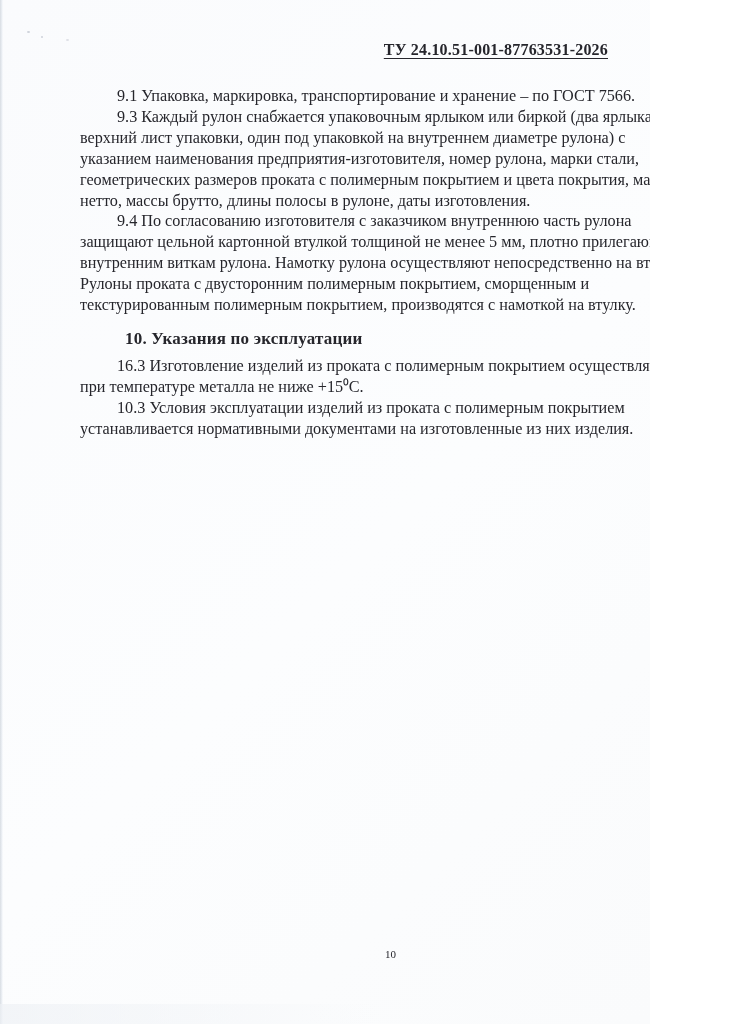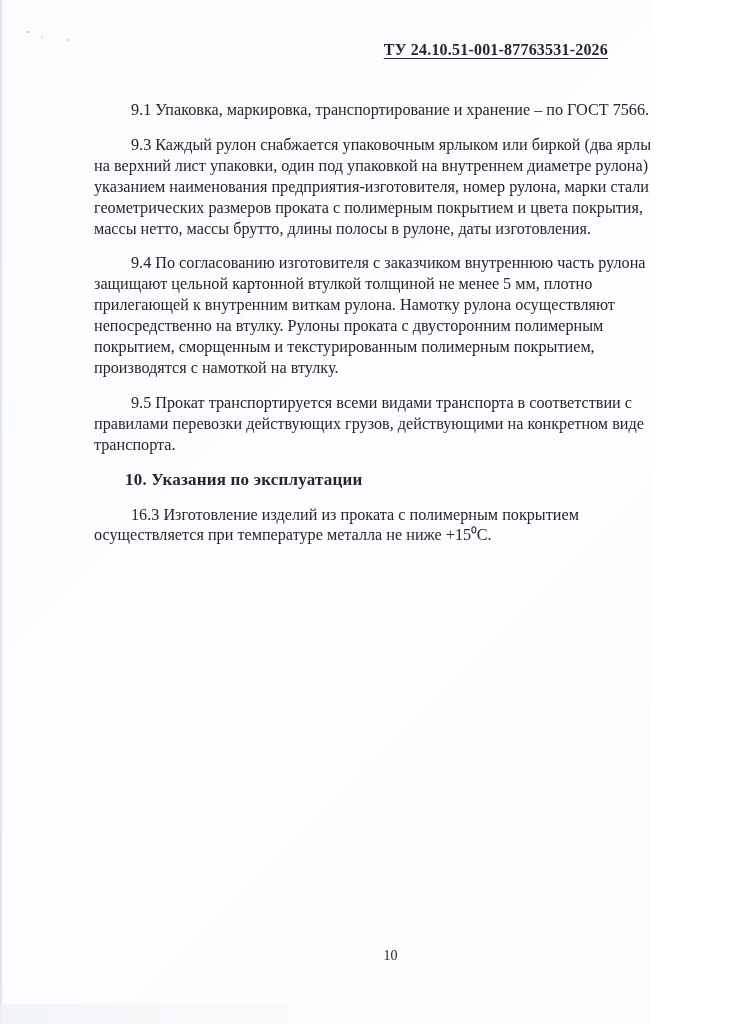--- a/index.html
+++ b/index.html
@@ -55,60 +55,60 @@
   .content {
     position: absolute;
     top: 86px;
     left: 80px;
     width: 616px;
     font-size: 16.2px;
     line-height: 20.9px;
     text-align: left;
   }
   .content p {
-    margin: 14px;
+    margin: 0;
     text-indent: 37px;
   }
   .section-heading {
     margin: 13px 0 6px 0;
     font-size: 17px;
     font-weight: 700;
     text-indent: 45px;
     letter-spacing: 0.2px;
   }
   .page-number {
     position: absolute;
     top: 948px;
     left: 0;
     width: 729px;
     padding-left: 52px;
     box-sizing: border-box;
     text-align: center;
-    font-size: 14px;
+    font-size: 11px;
   }
 </style>
 </head>
 <body>
 
 <div class="page">
 
   <div class="edge-left"></div>
   <div class="edge-bottom"></div>
   <div class="speck s1"></div>
   <div class="speck s2"></div>
   <div class="speck s3"></div>
 
   <div class="doc-header">ТУ 24.10.51-001-87763531-2026</div>
 
   <div class="content">
     <p>9.1 Упаковка, маркировка, транспортирование и хранение – по ГОСТ 7566.</p>
     <p>9.3 Каждый рулон снабжается упаковочным ярлыком или биркой (два ярлыка на верхний лист упаковки, один под упаковкой на внутреннем диаметре рулона) с указанием наименования предприятия-изготовителя, номер рулона, марки стали, геометрических размеров проката с полимерным покрытием и цвета покрытия, массы нетто, массы брутто, длины полосы в рулоне, даты изготовления.</p>
     <p>9.4 По согласованию изготовителя с заказчиком внутреннюю часть рулона защищают цельной картонной втулкой толщиной не менее 5 мм, плотно прилегающей к внутренним виткам рулона. Намотку рулона осуществляют непосредственно на втулку. Рулоны проката с двусторонним полимерным покрытием, сморщенным и текстурированным полимерным покрытием, производятся с намоткой на втулку.</p>
-    <p>9.5 Прокат транспортируется всеми видами транспорта в соответствии с правилами перевозки действующих грузов, действующими на конкретном виде транспорта.</p>
 
     <h2 class="section-heading">10. Указания по эксплуатации</h2>
 
     <p>16.3 Изготовление изделий из проката с полимерным покрытием осуществляется при температуре металла не ниже +15⁰С.</p>
+    <p>10.3 Условия эксплуатации изделий из проката с полимерным покрытием устанавливается нормативными документами на изготовленные из них изделия.</p>
   </div>
 
   <div class="page-number">10</div>
 
 </div>
 
 </body></html>

